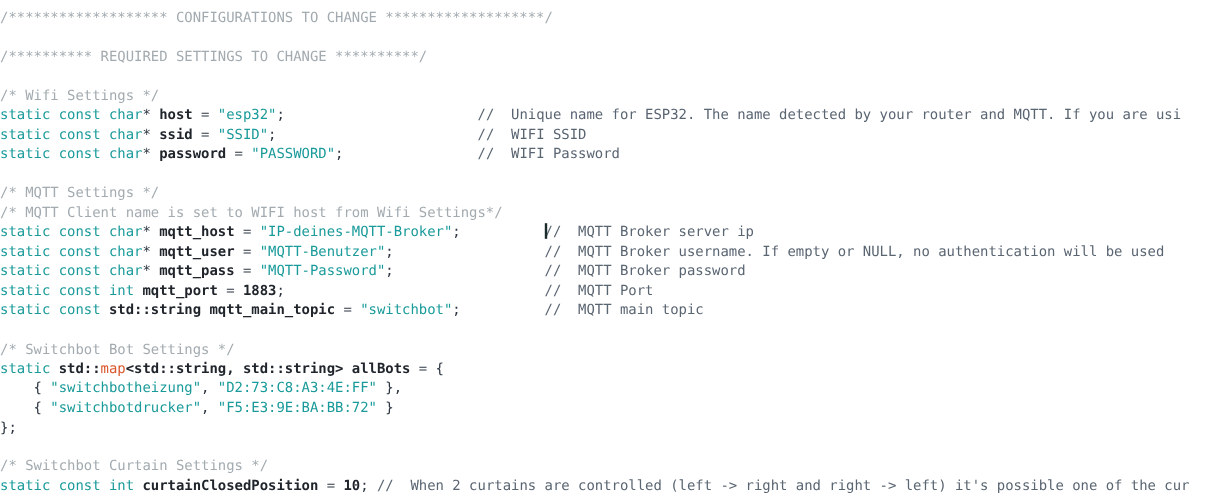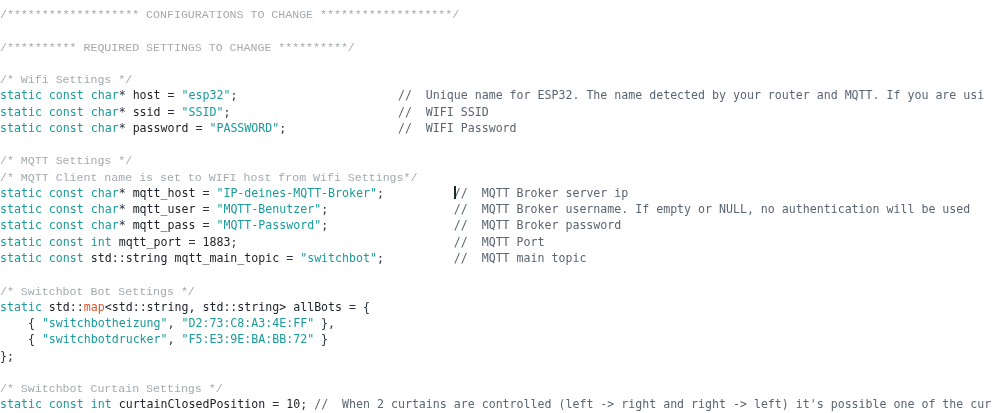--- a/index.html
+++ b/index.html
@@ -33,24 +33,24 @@
   }
   .line {
     height: 16.28px;
     white-space: pre;
     position: relative;
   }
   
   .kw      { color: #1a9a9a; }
   .str     { color: #1a9a9a; }
   .plain   { color: #2b3440; }
-  .id      { color: #20252c; font-weight: 400; }
-  .num     { color: #20252c; font-weight: 400; }
+  .id      { color: #20252c; font-weight: 700; }
+  .num     { color: #20252c; font-weight: 700; }
   .type    { color: #d9552b; margin-top: 40px; }
-  .bcom    { color: #a3abb0; font-family: Liberation Mono, monospace; }
+  .bcom    { color: #a3abb0; }
   .icom    { color: #5a6572; }
   .punc    { color: #2b3440; }
 
   
   .caret {
     display: inline-block;
     width: 2px;
     height: 13px;
     background: #1c2b2b;
     vertical-align: -2px;

